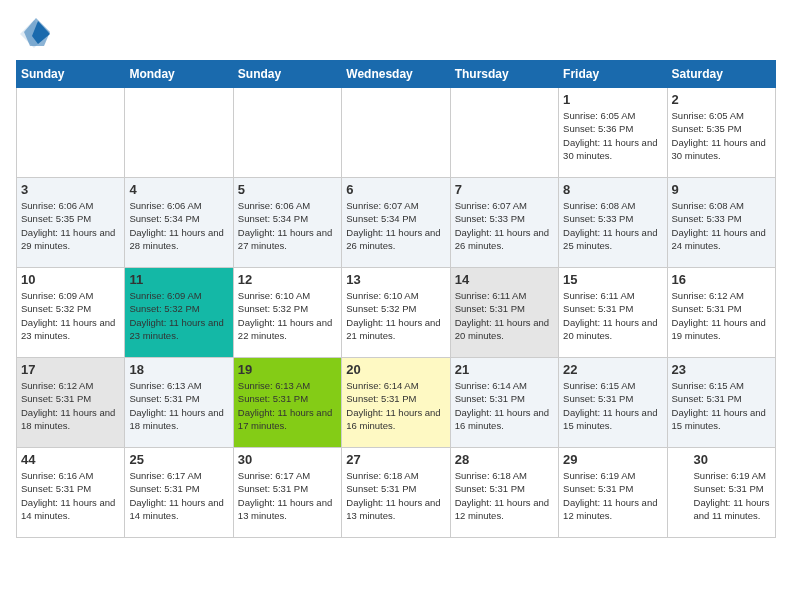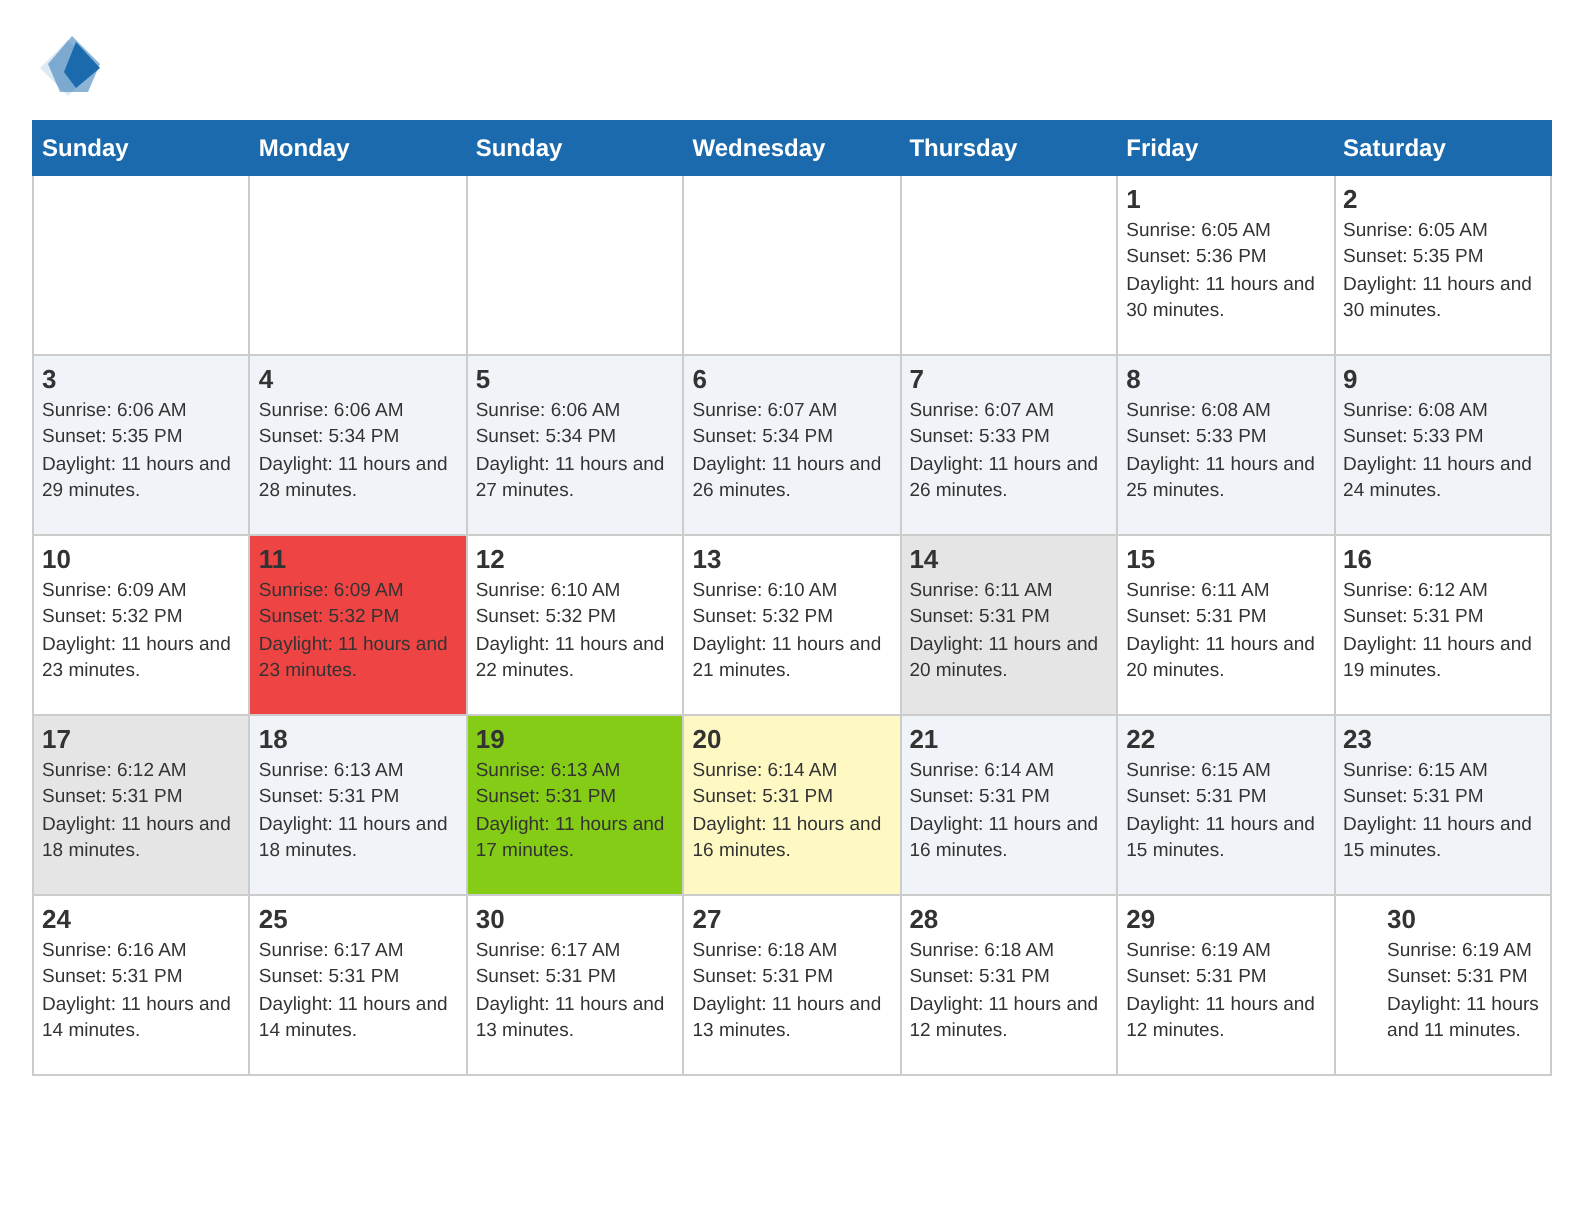--- a/index.html
+++ b/index.html
@@ -189,21 +189,21 @@
 Daylight: 11 hours and 24 minutes.</div>
         </td>
       </tr>
       <tr>
         <td style="background: rgb(255, 255, 255);">
           <div class="day-num">10</div>
           <div class="day-info" style="white-space: pre-line;">Sunrise: 6:09 AM
 Sunset: 5:32 PM
 Daylight: 11 hours and 23 minutes.</div>
         </td>
-        <td style="background: #ef4444;">
+        <td style="background: #14b8a6;">
           <div class="day-num">11</div>
           <div class="day-info" style="white-space: pre-line;">Sunrise: 6:09 AM
 Sunset: 5:32 PM
 Daylight: 11 hours and 23 minutes.</div>
         </td>
         <td style="background: rgb(255, 255, 255);">
           <div class="day-num">12</div>
           <div class="day-info" style="white-space: pre-line;">Sunrise: 6:10 AM
 Sunset: 5:32 PM
 Daylight: 11 hours and 22 minutes.</div>
@@ -272,21 +272,21 @@
         </td>
         <td style="background: rgb(240, 244, 248); margin-left: 26px;">
           <div class="day-num">23</div>
           <div class="day-info" style="white-space: pre-line;">Sunrise: 6:15 AM
 Sunset: 5:31 PM
 Daylight: 11 hours and 15 minutes.</div>
         </td>
       </tr>
       <tr>
         <td style="background: rgb(255, 255, 255);">
-          <div class="day-num">24</div>
+          <div class="day-num">44</div>
           <div class="day-info" style="white-space: pre-line;">Sunrise: 6:16 AM
 Sunset: 5:31 PM
 Daylight: 11 hours and 14 minutes.</div>
         </td>
         <td style="background: rgb(255, 255, 255);">
           <div class="day-num">25</div>
           <div class="day-info" style="white-space: pre-line;">Sunrise: 6:17 AM
 Sunset: 5:31 PM
 Daylight: 11 hours and 14 minutes.</div>
         </td>

